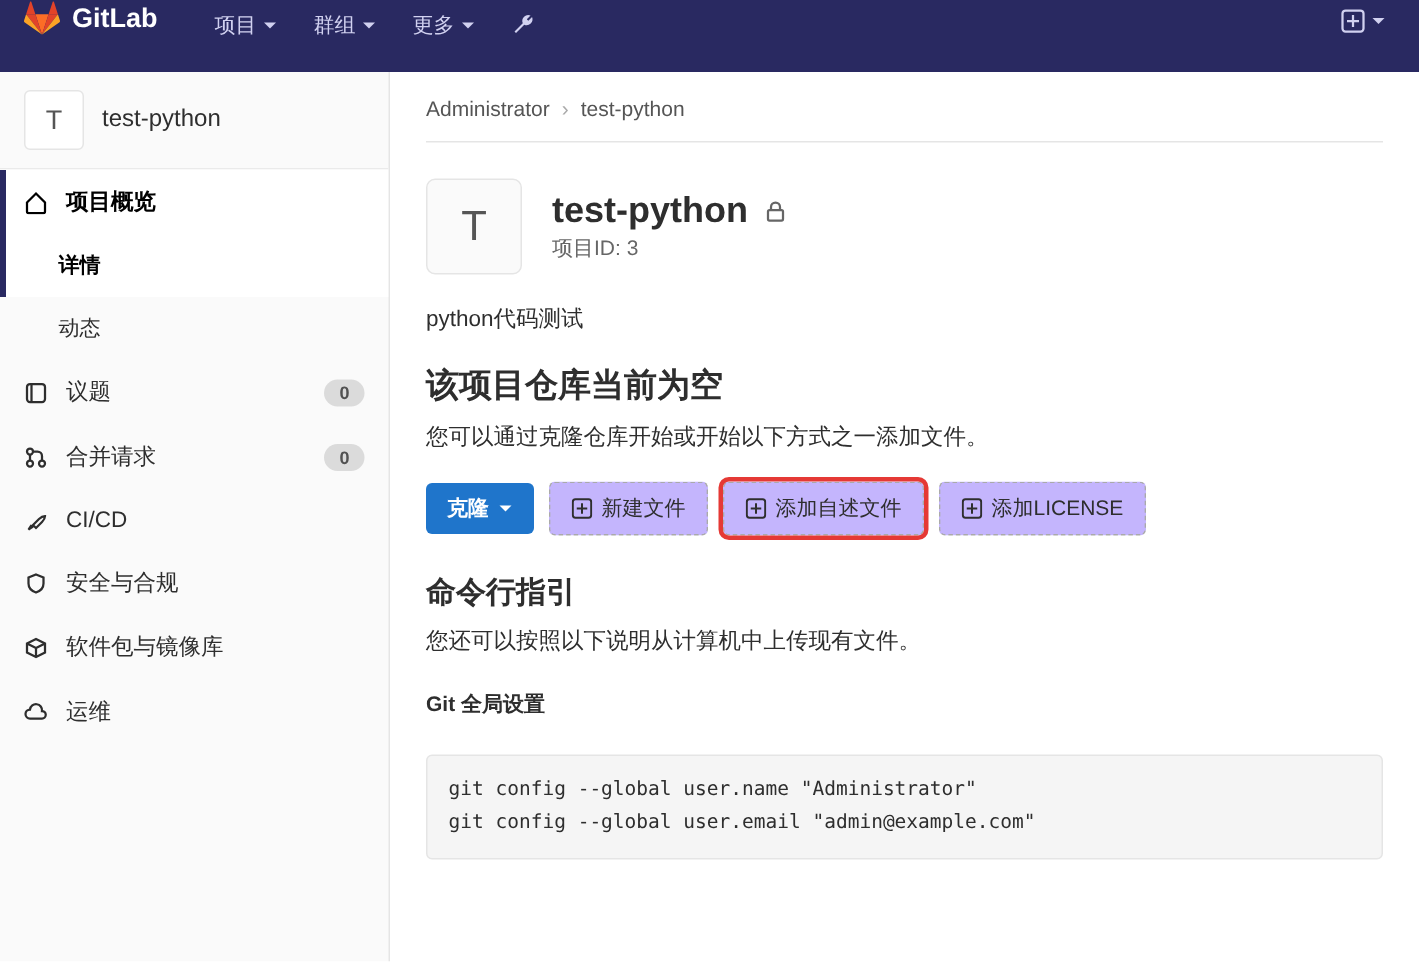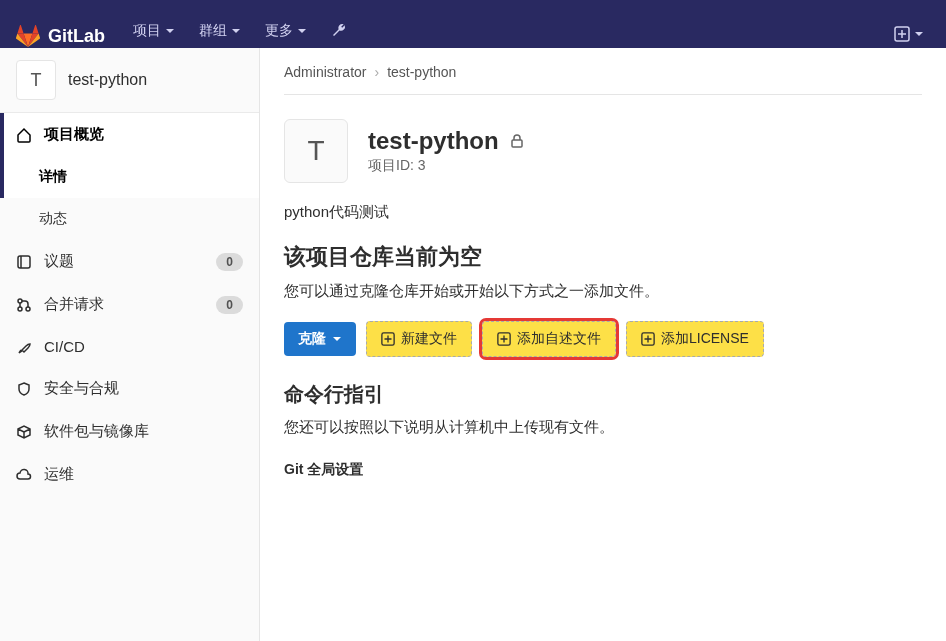--- a/index.html
+++ b/index.html
@@ -1,18 +1,18 @@
 <!DOCTYPE html>
 <html><head>
   <meta charset="utf-8">
   <style>
     * { box-sizing: border-box; margin: 0; padding: 0; }
     body { font-family: -apple-system, BlinkMacSystemFont, "Segoe UI", Helvetica, Arial, sans-serif; color: #2e2e2e; font-size: 14px; }
     
-    .topbar { background: #292961; height: 48px; display: flex; align-items: flex-end; padding: 0 16px; gap: 2px; }
+    .topbar { background: #292961; height: 48px; display: flex; align-items: flex-start; padding: 0 16px; gap: 12px; }
     .topbar-logo { display: flex; align-items: center; gap: 8px; }
     .topbar-brand { color: #fff; font-size: 18px; font-weight: 600; }
     .topbar-nav { display: flex; align-items: center; gap: 4px; margin-left: 16px; }
     .topbar-item { color: #d1d1f0; padding: 8px 10px; cursor: pointer; display: flex; align-items: center; gap: 4px; font-size: 14px; }
     .topbar-spacer { flex: 1; }
     .topbar-actions { display: flex; align-items: center; gap: 8px; }
     .topbar-action { color: #d1d1f0; padding: 6px; cursor: pointer; display: flex; align-items: center; gap: 4px; }
     
     .main-layout { display: flex; height: calc(641px - 48px); }
     .sidebar { width: 260px; background: #fafafa; border-right: 1px solid #e5e5e5; overflow-y: auto; }
@@ -37,21 +37,21 @@
     .hero-title-row { display: flex; align-items: center; gap: 10px; }
     .hero-title { font-size: 24px; font-weight: 700; }
     .hero-sub { color: #666; margin-top: 2px; font-size: 14px; }
     
     .description { margin-bottom: 20px; font-size: 15px; }
     .empty-heading { font-size: 22px; font-weight: 700; margin-bottom: 10px; }
     .empty-sub { margin-bottom: 20px; font-size: 15px; }
     
     .action-row { display: flex; gap: 10px; margin-bottom: 24px; align-items: center; }
     .btn-primary { background: #1f75cb; color: #fff; padding: 8px 14px; border-radius: 4px; cursor: pointer; font-weight: 600; display: flex; align-items: center; gap: 6px; font-size: 14px; }
-    .btn-dashed { border: 1px dashed #aaa; background: #fde047; padding: 8px 14px; border-radius: 4px; cursor: pointer; display: flex; align-items: center; gap: 6px; color: #2e2e2e; font-size: 14px; text-align: center; }
+    .btn-dashed { border: 1px dashed #aaa; background: #c4b5fd; padding: 8px 14px; border-radius: 4px; cursor: pointer; display: flex; align-items: center; gap: 6px; color: #2e2e2e; font-size: 14px; text-align: center; }
     .btn-dashed.highlighted { outline: 3px solid #e53935; outline-offset: 0; }
     
     .section-heading { font-size: 20px; font-weight: 700; margin-bottom: 10px; }
     .section-text { margin-bottom: 24px; font-size: 15px; }
     .subheading { font-size: 14px; font-weight: 700; margin-bottom: 24px; }
     .codeblock { background: #f5f5f5; border: 1px solid #e5e5e5; padding: 12px 14px; border-radius: 4px; font-family: "SFMono-Regular", Consolas, monospace; font-size: 13px; white-space: pre; line-height: 1.7; }
     
     svg { display: block; }
   </style>
 </head>
@@ -237,14 +237,16 @@
             <rect x="1" y="1" width="14" height="14" rx="2" fill="none" stroke="currentColor" stroke-width="1.5"></rect>
             <path stroke="currentColor" stroke-width="1.5" d="M8 4v8M4 8h8"></path>
           </svg>
         <span>添加LICENSE</span>
       </div>
     </div>
 
     <div class="section-heading">命令行指引</div>
     <div class="section-text">您还可以按照以下说明从计算机中上传现有文件。</div>
     <div class="subheading">Git 全局设置</div>
+    <div class="codeblock">git config --global user.name "Administrator"
+git config --global user.email "admin@example.com"</div>
   </div>
 </div>
 
 </body></html>

